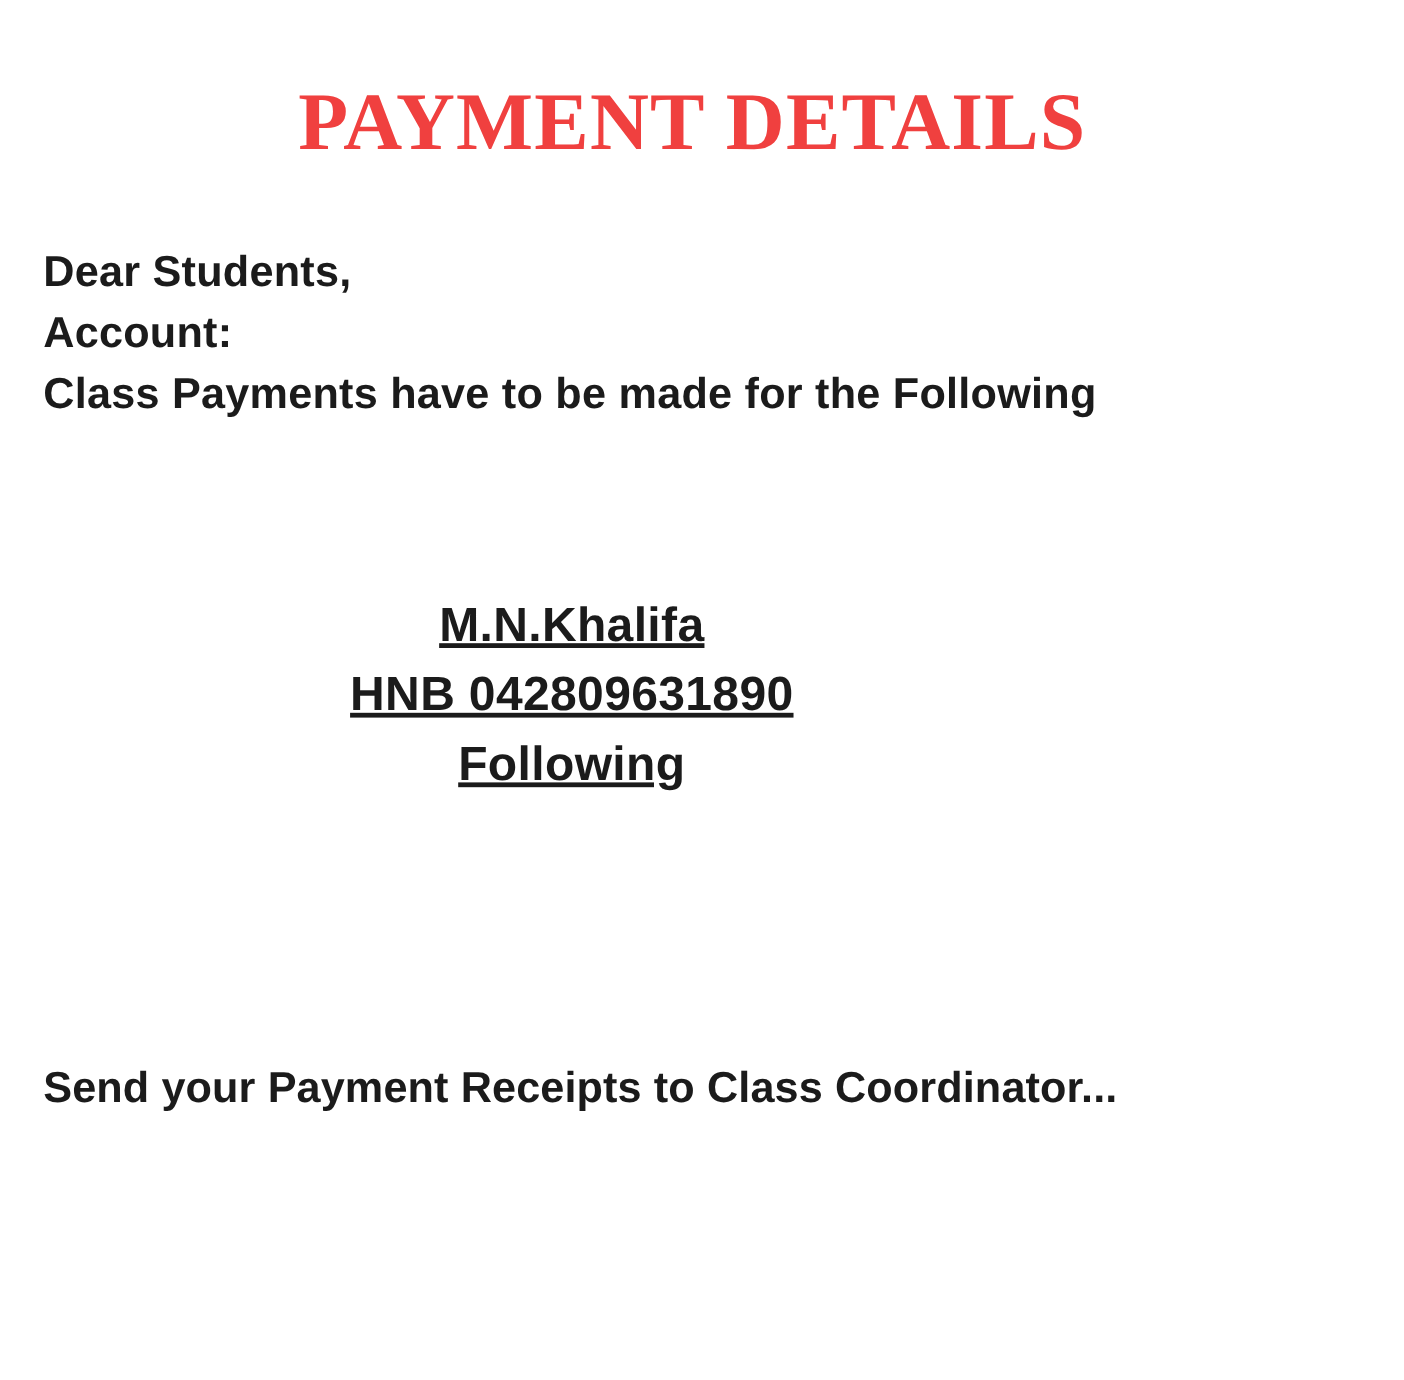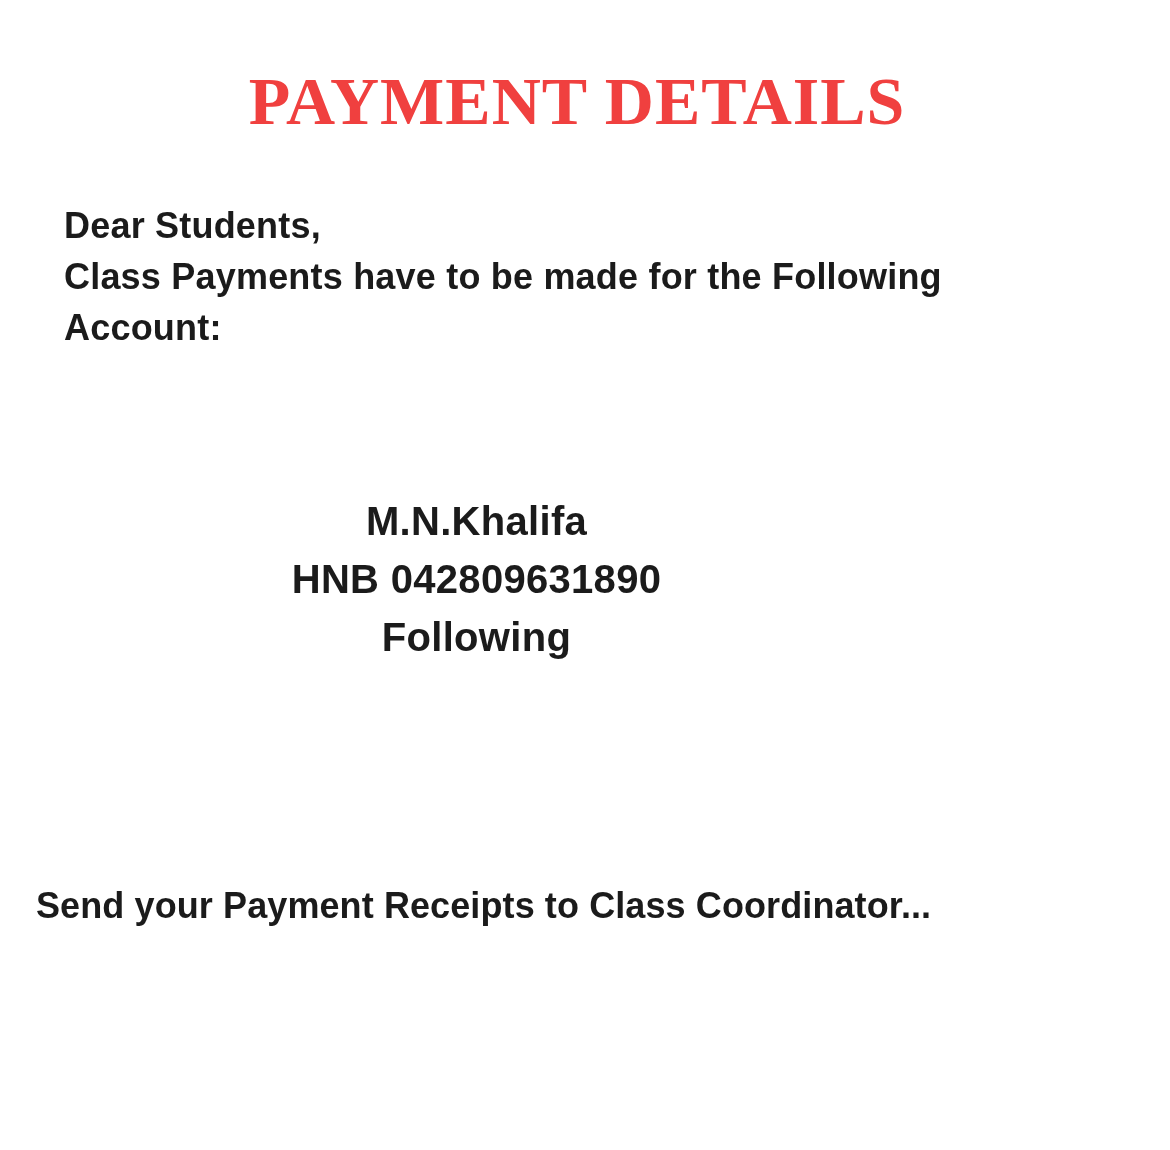--- a/index.html
+++ b/index.html
@@ -38,33 +38,33 @@
     left: 36px;
     width: 1030px;
     font-size: 36px;
     font-weight: bold;
     color: #1b1b1b;
     line-height: 1.42;
     letter-spacing: 0.2px;
   }
   .intro div {
     white-space: pre-wrap;
-    margin-left: 28px;
   }
   .account-block {
     position: absolute;
     top: 492px;
     left: 0;
     width: 953px;
     text-align: center;
     font-size: 40px;
     font-weight: bold;
     color: #1b1b1b;
     line-height: 1.45;
     letter-spacing: 0.3px;
+    text-decoration: underline;
   }
   .account-block div {
     margin: 0;
   }
   .footer {
     position: absolute;
     top: 855px;
     left: 36px;
     width: 1100px;
     font-size: 36px;
@@ -80,22 +80,22 @@
 </style>
 </head>
 <body>
 
 <div class="page">
 
   <div class="title">PAYMENT DETAILS</div>
 
   <div class="intro">
     <div>Dear Students,</div>
+    <div>Account:</div>
     <div>Class Payments have to be made for the Following</div>
-    <div>Account:</div>
   </div>
 
   <div class="account-block">
     <div>M.N.Khalifa</div>
     <div>HNB 042809631890</div>
     <div>Following</div>
   </div>
 
   <div class="footer">
     <div>Send your Payment Receipts to Class Coordinator...</div>

